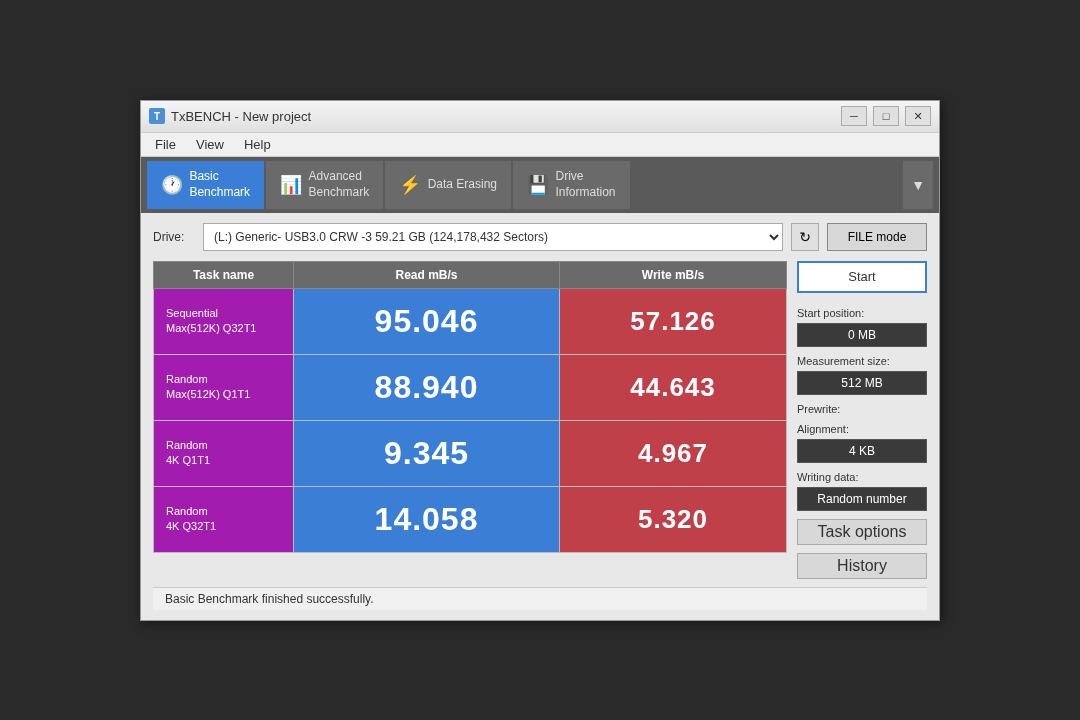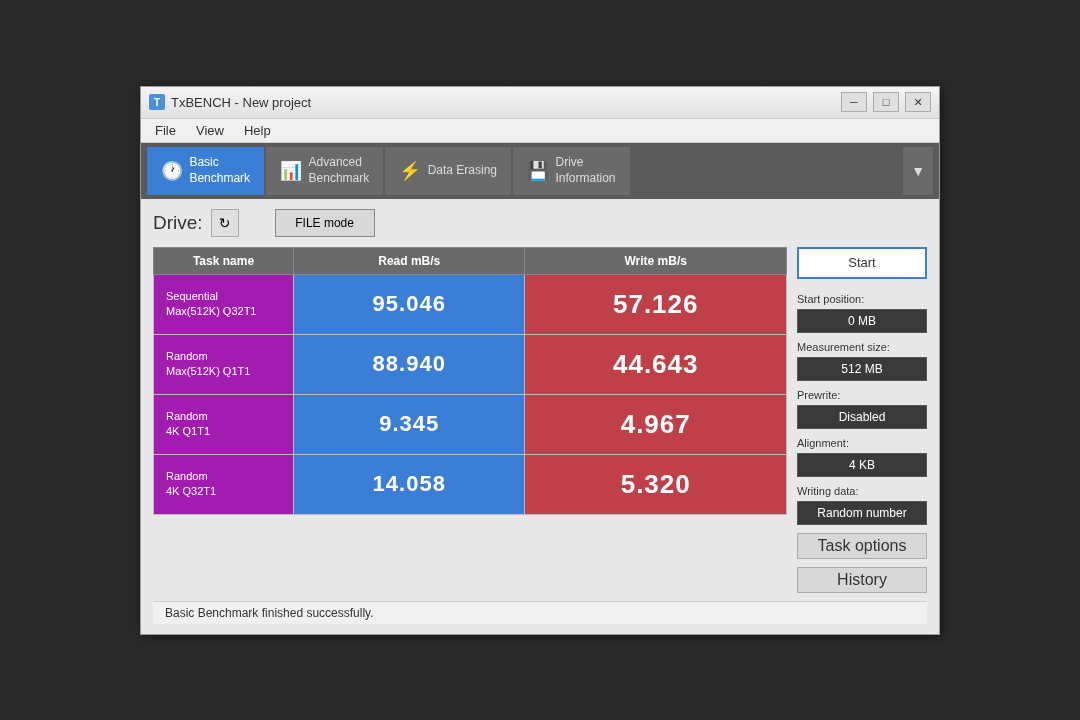--- a/index.html
+++ b/index.html
@@ -125,21 +125,21 @@
       background: #e8e8e8;
       padding: 10px 12px;
     }
     .drive-row {
       display: flex;
       align-items: center;
       gap: 8px;
       margin-bottom: 10px;
     }
     .drive-label {
-      font-size: 19px;
+      font-size: 12px;
       color: #333;
       font-weight: normal;
       min-width: 42px;
     }
     .drive-select {
       flex: 1;
       height: 28px;
       background: white;
       border: 1px solid #aaa;
       padding: 0 6px;
@@ -158,21 +158,20 @@
       font-size: 14px;
     }
     .file-mode-btn {
       padding: 4px 16px;
       height: 28px;
       background: #d8d8d8;
       border: 1px solid #888;
       cursor: pointer;
       font-size: 12px;
       min-width: 100px;
-      margin-left: 28px;
     }
     .main-area {
       display: flex;
       gap: 10px;
     }
     .table-area {
       flex: 1;
     }
     .bench-table {
       width: 100%;
@@ -196,21 +195,21 @@
       font-size: 11px;
       line-height: 1.4;
       width: 140px;
       vertical-align: middle;
       border: 1px solid #999;
     }
     .read-cell {
       background: #3a7fd5;
       color: white;
       text-align: center;
-      font-size: 22px;
+      font-size: 32px;
       font-weight: bold;
       letter-spacing: 1px;
       padding: 14px 10px;
       border: 2px solid #5599e8;
       vertical-align: middle;
     }
     .write-cell {
       background: #c0404a;
       color: white;
       text-align: center;
@@ -315,20 +314,23 @@
       <span class="tab-icon">💾</span>
       <span class="tab-label">Drive<br>Information</span>
     </button>
     <button class="tab-dropdown">▼</button>
   </div>
 
   <div class="content">
 
     <div class="drive-row">
       <span class="drive-label">Drive:</span>
+      <select class="drive-select">
+        <option value="(L:) Generic- USB3.0 CRW  -3  59.21 GB (124,178,432 Sectors)">(L:) Generic- USB3.0 CRW  -3  59.21 GB (124,178,432 Sectors)</option>
+      </select>
       <button class="drive-refresh-btn">↻</button>
       <button class="file-mode-btn">FILE mode</button>
     </div>
 
     <div class="main-area">
 
       <div class="table-area">
         <table class="bench-table">
           <thead>
             <tr>
@@ -365,21 +367,20 @@
       <div class="side-panel">
         <button class="start-btn">Start</button>
 
         <span class="side-label">Start position:</span>
         <div class="side-value">0 MB</div>
 
         <span class="side-label">Measurement size:</span>
         <div class="side-value">512 MB</div>
 
         <span class="side-label">Prewrite:</span>
-        <div class="side-value">Disabled</div>
 
         <span class="side-label">Alignment:</span>
         <div class="side-value">4 KB</div>
 
         <span class="side-label">Writing data:</span>
         <div class="side-value">Random number</div>
 
         <button class="side-action-btn">Task options</button>
         <button class="side-action-btn">History</button>
       </div>

